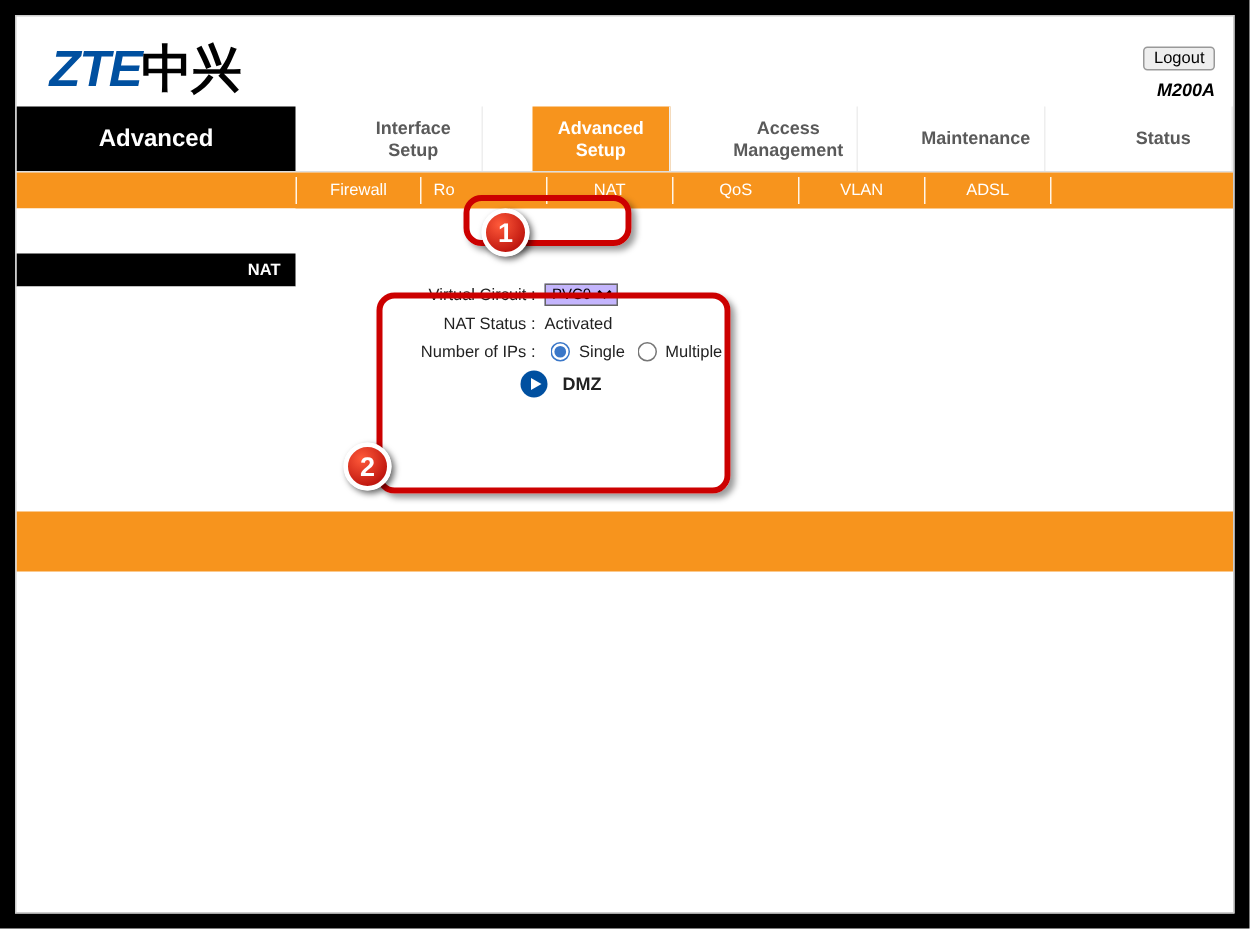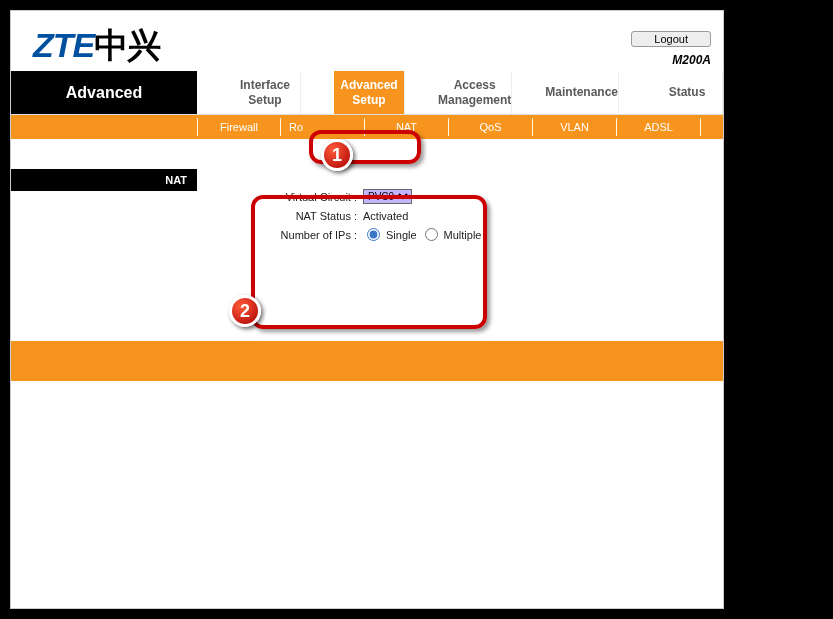--- a/index.html
+++ b/index.html
@@ -4,21 +4,21 @@
 <style>
   * { box-sizing: border-box; margin: 0; padding: 0; }
   body {
     font-family: Arial, sans-serif;
     background: #000;
     width: 833px;
     height: 619px;
     padding: 10px;
   }
   .frame {
-    width: 714px;
+    width: 813px;
     height: 599px;
     background: #fff;
     border: 1px solid #ccc;
     position: relative;
     overflow: hidden;
   }
   .header {
     height: 60px;
     position: relative;
     padding: 12px 10px 0 20px;
@@ -32,21 +32,21 @@
     letter-spacing: -1px;
     font-family: Arial, sans-serif;
   }
   .logo-blue { color: #0050a0; font-style: italic; }
   .logo-cn { color: #000; font-weight: bold; }
   .logout-btn {
     position: absolute;
     top: 20px;
     right: 12px;
     font-size: 11px;
-    padding: 1px 22px;
+    padding: 1px 6px;
     background: #eee;
     border: 1px solid #999;
     border-radius: 3px;
     cursor: pointer;
   }
   .model {
     position: absolute;
     top: 42px;
     right: 12px;
     font-size: 12px;
@@ -268,20 +268,24 @@
       <div class="setting-row">
         <div class="setting-label">Number of IPs :</div>
         <div class="setting-value">
           <input type="radio" name="nip" checked="" style="">
             <span>Single</span>
           <input type="radio" name="nip" style="">
             <span>Multiple</span>
         </div>
       </div>
 
+      <div class="action-row">
+        <div class="action-icon"></div>
+        <div class="action-text">DMZ</div>
+      </div>
 
 
     </div>
   </div>
 
   <div class="band-wrapper">
     <div class="orange-band"></div>
   </div>
 
   <div class="callout-box" style="left:298px; top:119px; width:112px; height:34px;"></div>

